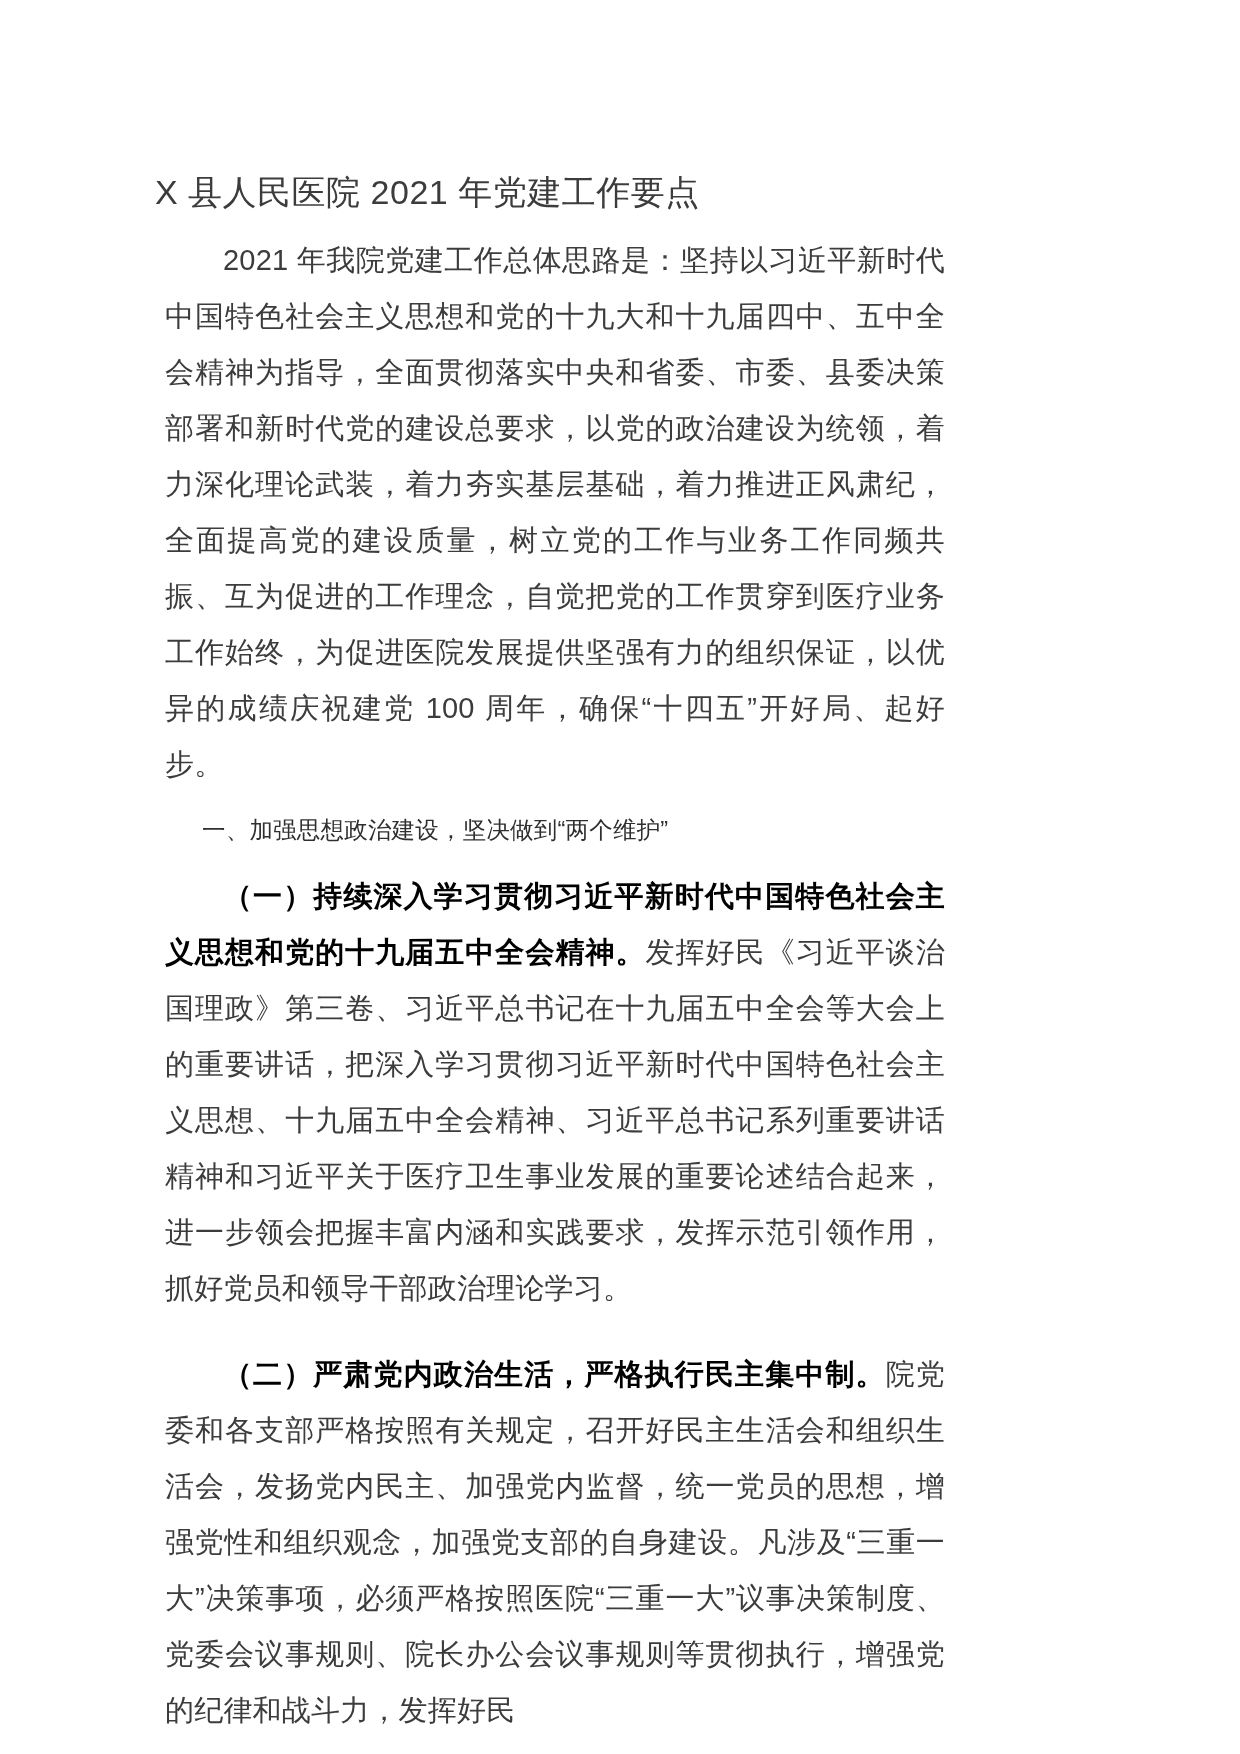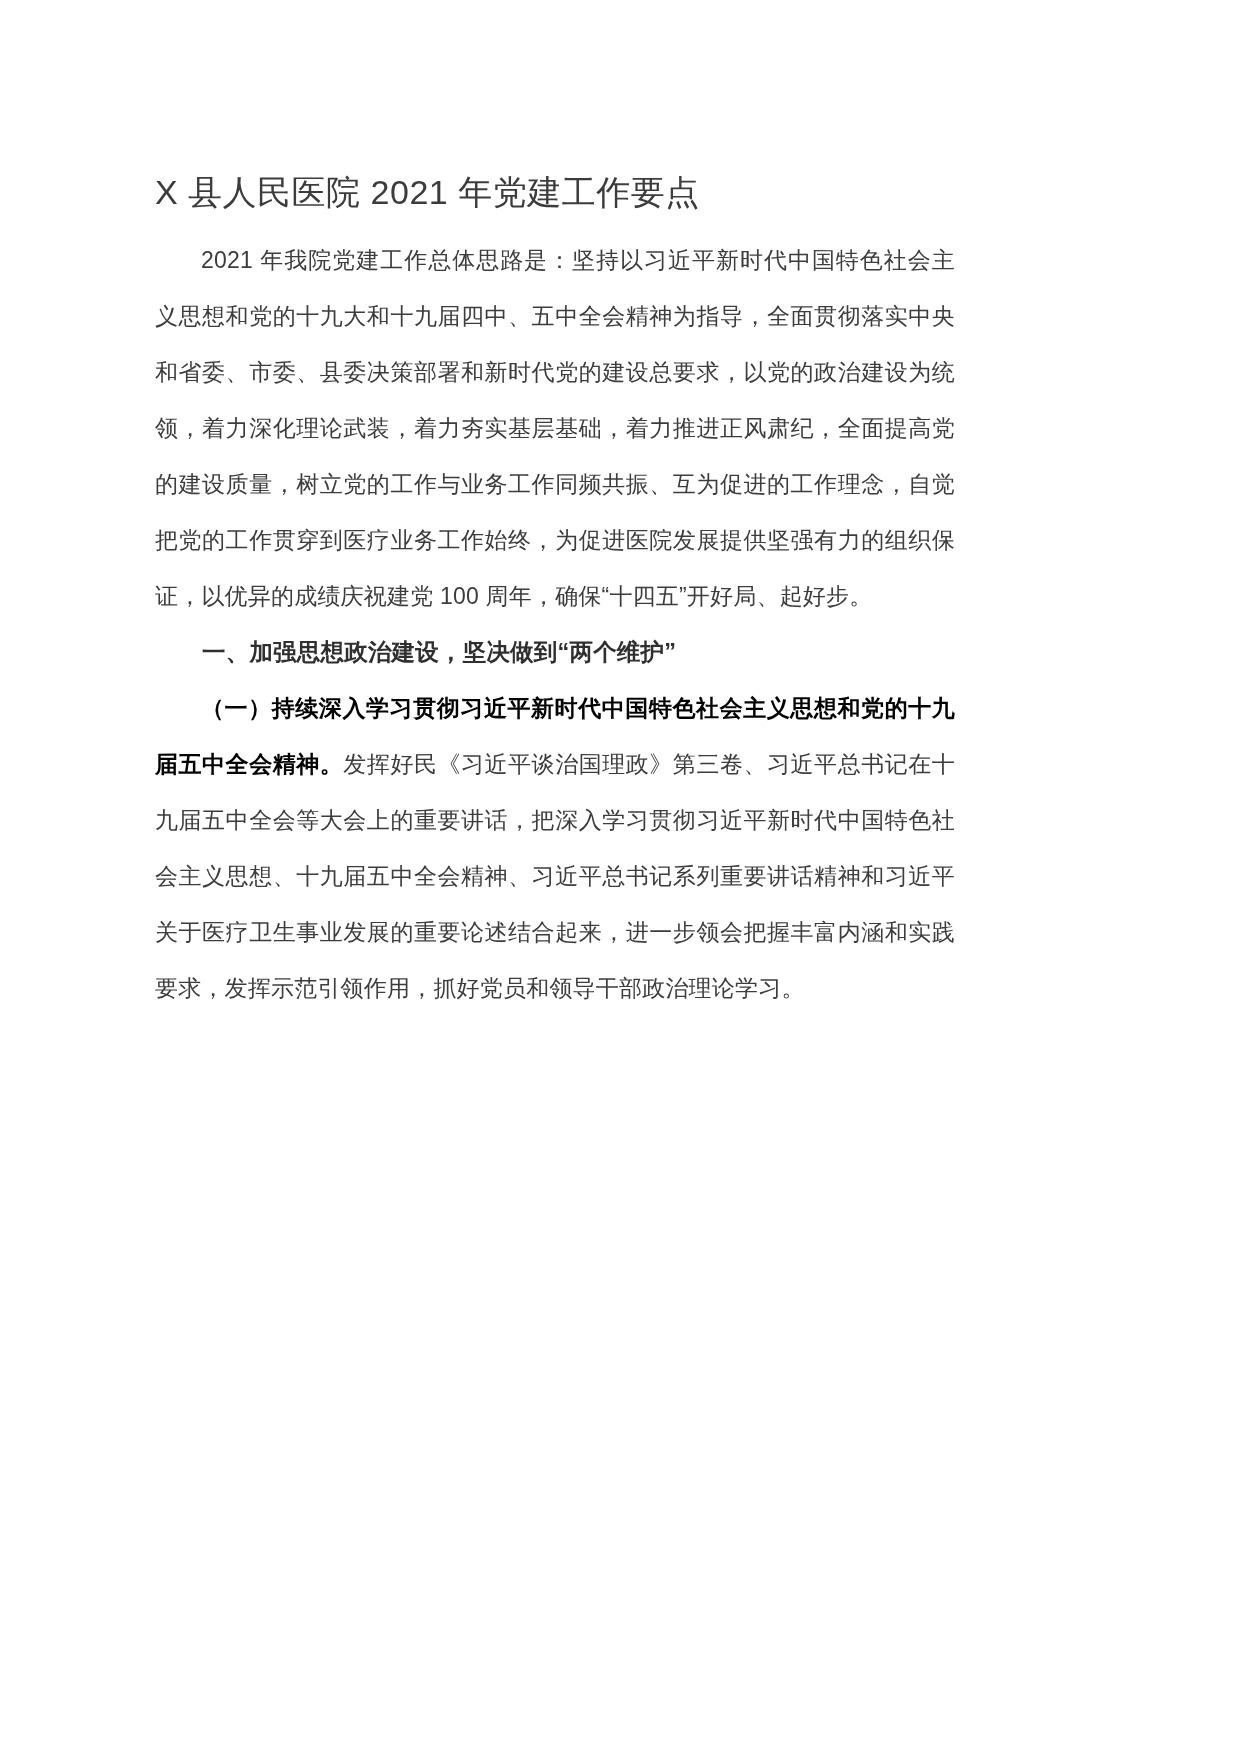--- a/index.html
+++ b/index.html
@@ -31,33 +31,33 @@
     font-size: 34px;
     font-weight: normal;
     color: #3c3c3c;
     letter-spacing: 0.5px;
     line-height: 1.35;
     margin: 0 0 16px 0;
     text-align: left;
     white-space: nowrap;
   }
   .para {
-    font-size: 23px;
+    font-size: 29px;
     line-height: 56px;
     color: #3c3c3c;
     text-align: justify;
     text-justify: inter-ideograph;
-    margin: 0;
+    margin: 10px;
     text-indent: 2em;
     letter-spacing: 0.2px;
   }
   .heading {
     font-size: 23.5px;
     line-height: 56px;
-    font-weight: bold;
+    font-weight: normal;
     color: #2f2f2f;
     margin: 0;
     text-indent: 2em;
     text-align: justify;
     text-justify: inter-ideograph;
     letter-spacing: 0.2px;
   }
   .lead {
     font-weight: bold;
     color: #000000;
@@ -75,15 +75,18 @@
     <p class="para">2021 年我院党建工作总体思路是：坚持以习近平新时代中国特色社会主义思想和党的十九大和十九届四中、五中全会精神为指导，全面贯彻落实中央和省委、市委、县委决策部署和新时代党的建设总要求，以党的政治建设为统领，着力深化理论武装，着力夯实基层基础，着力推进正风肃纪，全面提高党的建设质量，树立党的工作与业务工作同频共振、互为促进的工作理念，自觉把党的工作贯穿到医疗业务工作始终，为促进医院发展提供坚强有力的组织保证，以优异的成绩庆祝建党 100 周年，确保“十四五”开好局、起好步。</p>
 
     <p class="heading">一、加强思想政治建设，坚决做到“两个维护”</p>
 
     <p class="para" id="subsection-1">
       <span class="lead">（一）持续深入学习贯彻习近平新时代中国特色社会主义思想和党的十九届五中全会精神。</span><span>发挥好民《习近平谈治国理政》第三卷、习近平总书记在十九届五中全会等大会上的重要讲话，把深入学习贯彻习近平新时代中国特色社会主义思想、十九届五中全会精神、习近平总书记系列重要讲话精神和习近平关于医疗卫生事业发展的重要论述结合起来，进一步领会把握丰富内涵和实践要求，发挥示范引领作用，抓好党员和领导干部政治理论学习。</span>
     </p>
 
     <div class="spacer-sm"></div>
 
+    <p class="para" id="subsection-2">
+      <span class="lead">（二）严肃党内政治生活，严格执行民主集中制。</span><span>院党委和各支部严格按照有关规定，召开好民主生活会和组织生活会，发扬党内民主、加强党内监督，统一党员的思想，增强党性和组织观念，加强党支部的自身建设。凡涉及“三重一大”决策事项，必须严格按照医院“三重一大”议事决策制度、党委会议事规则、院长办公会议事规则等贯彻执行，增强党的纪律和战斗力，发挥好民</span>
+    </p>
 
   </div>
 </div>
 
 </body></html>

